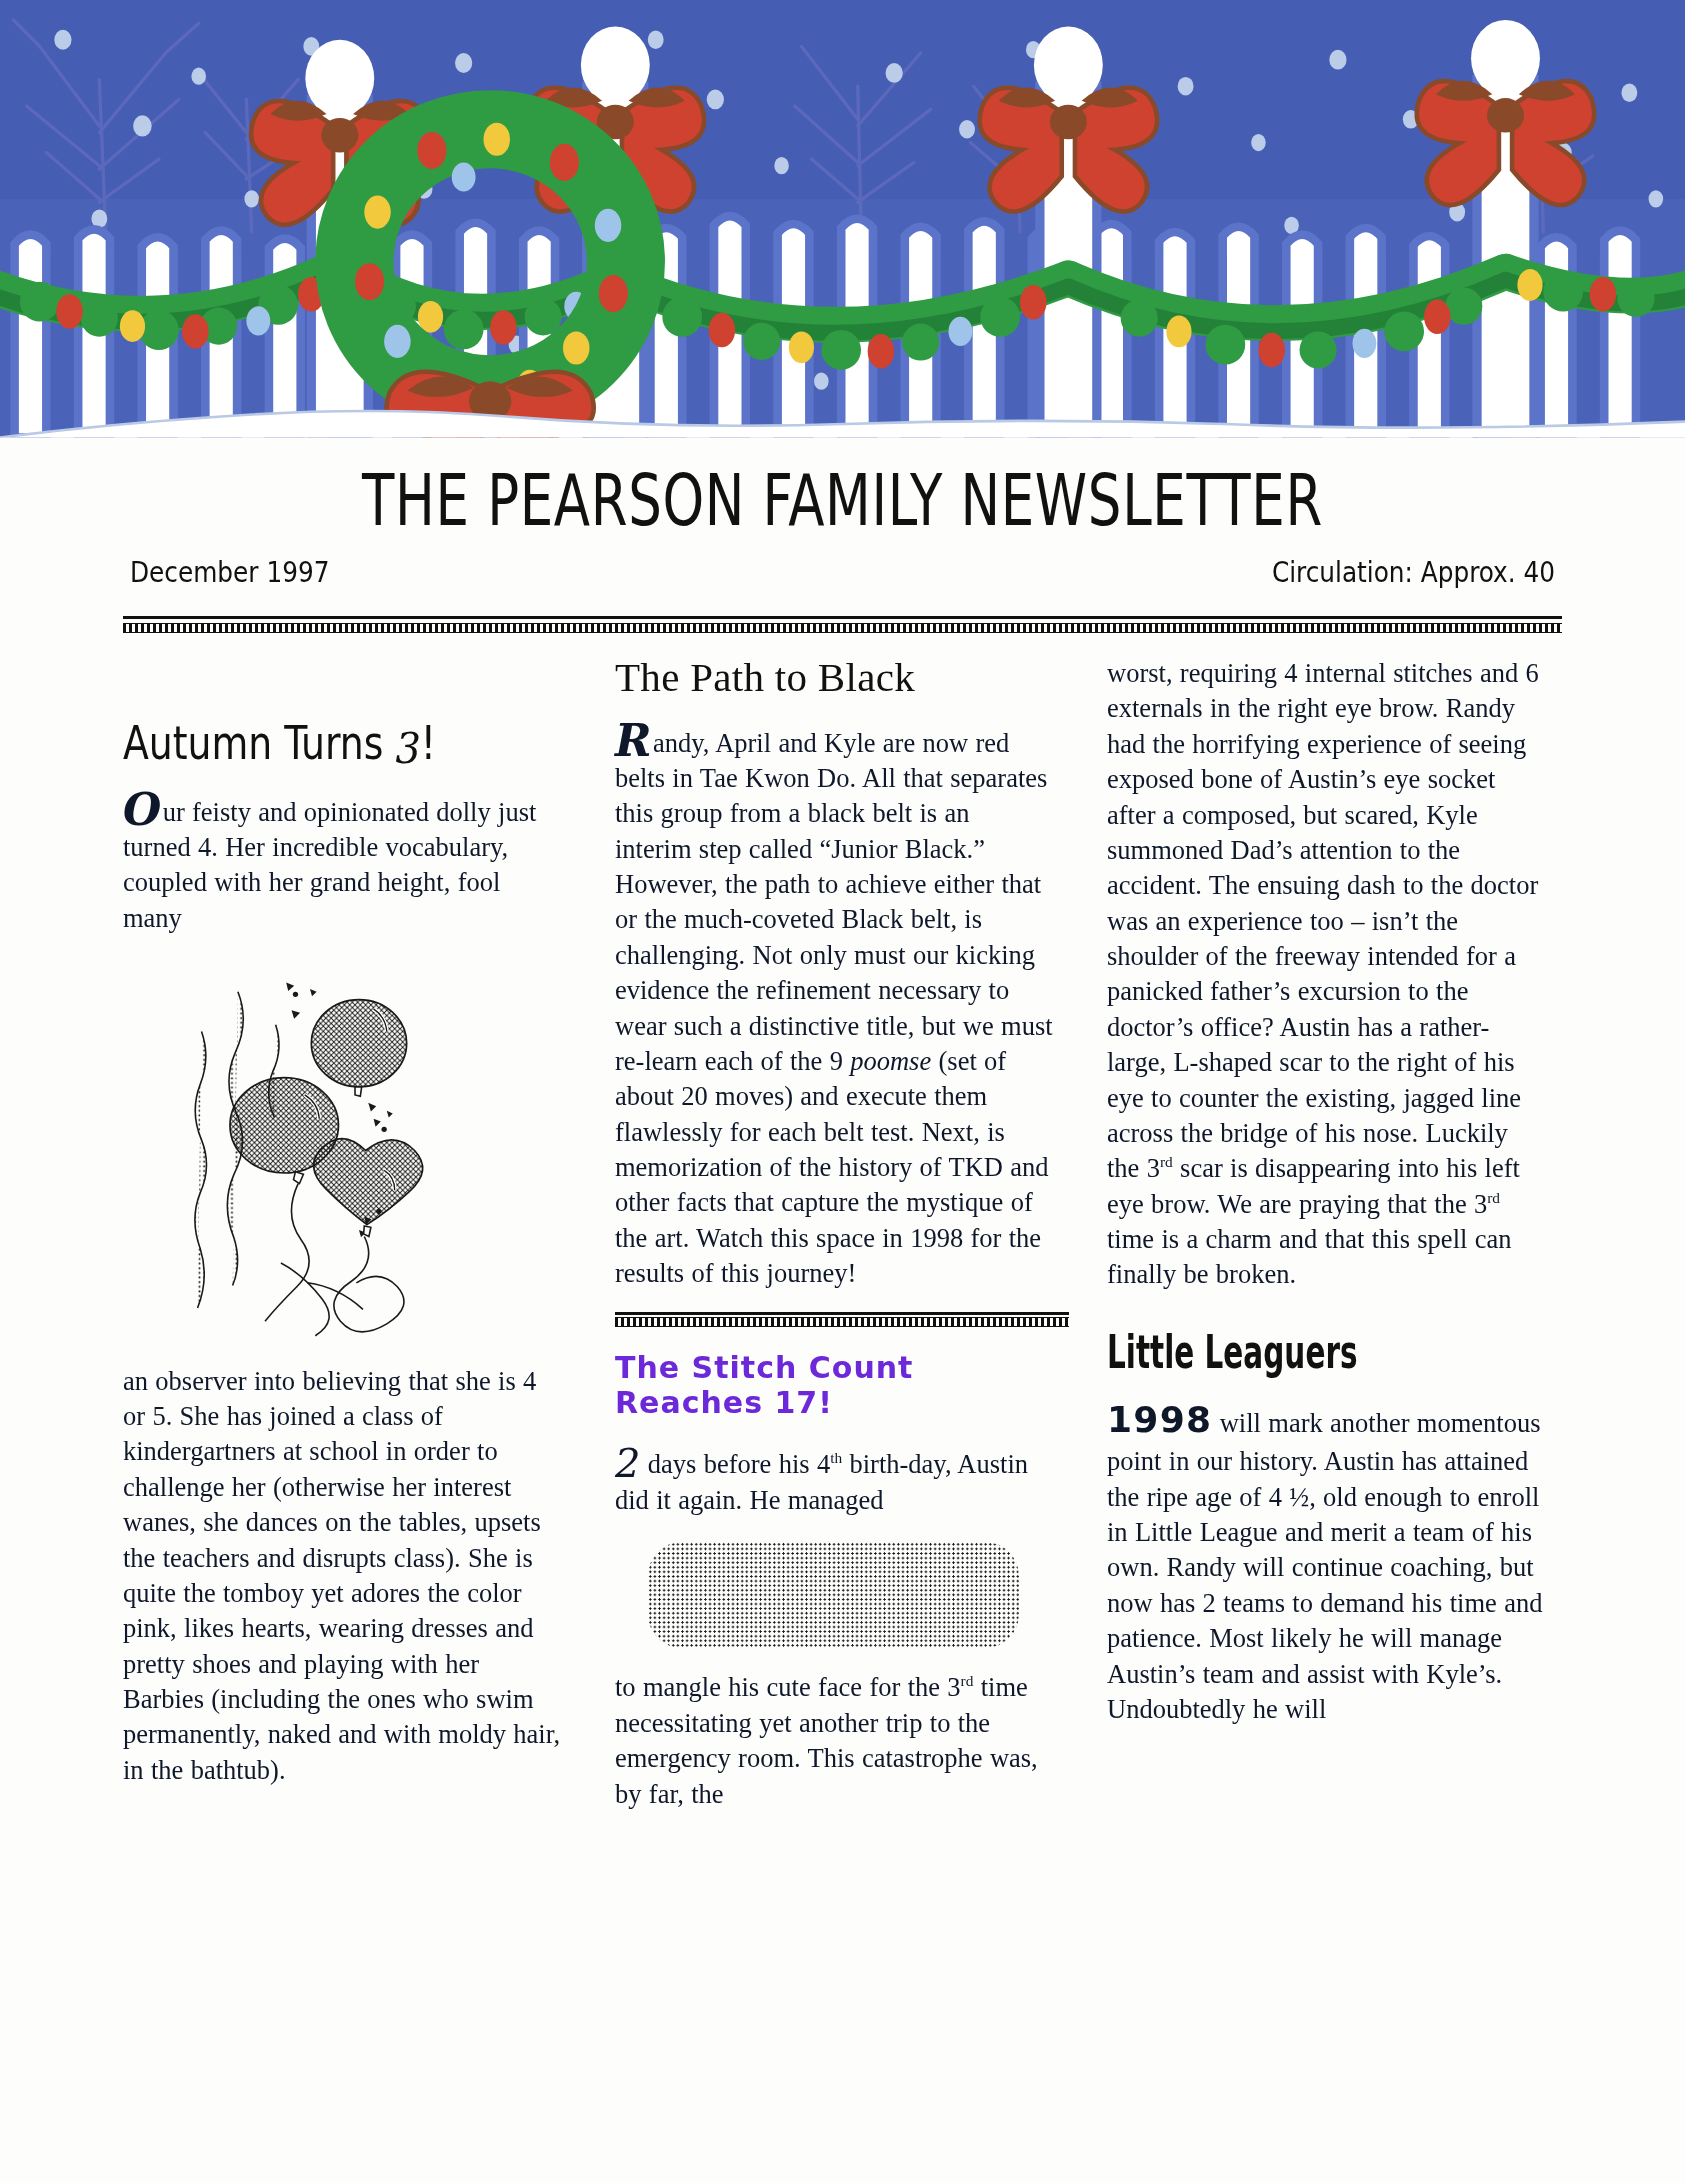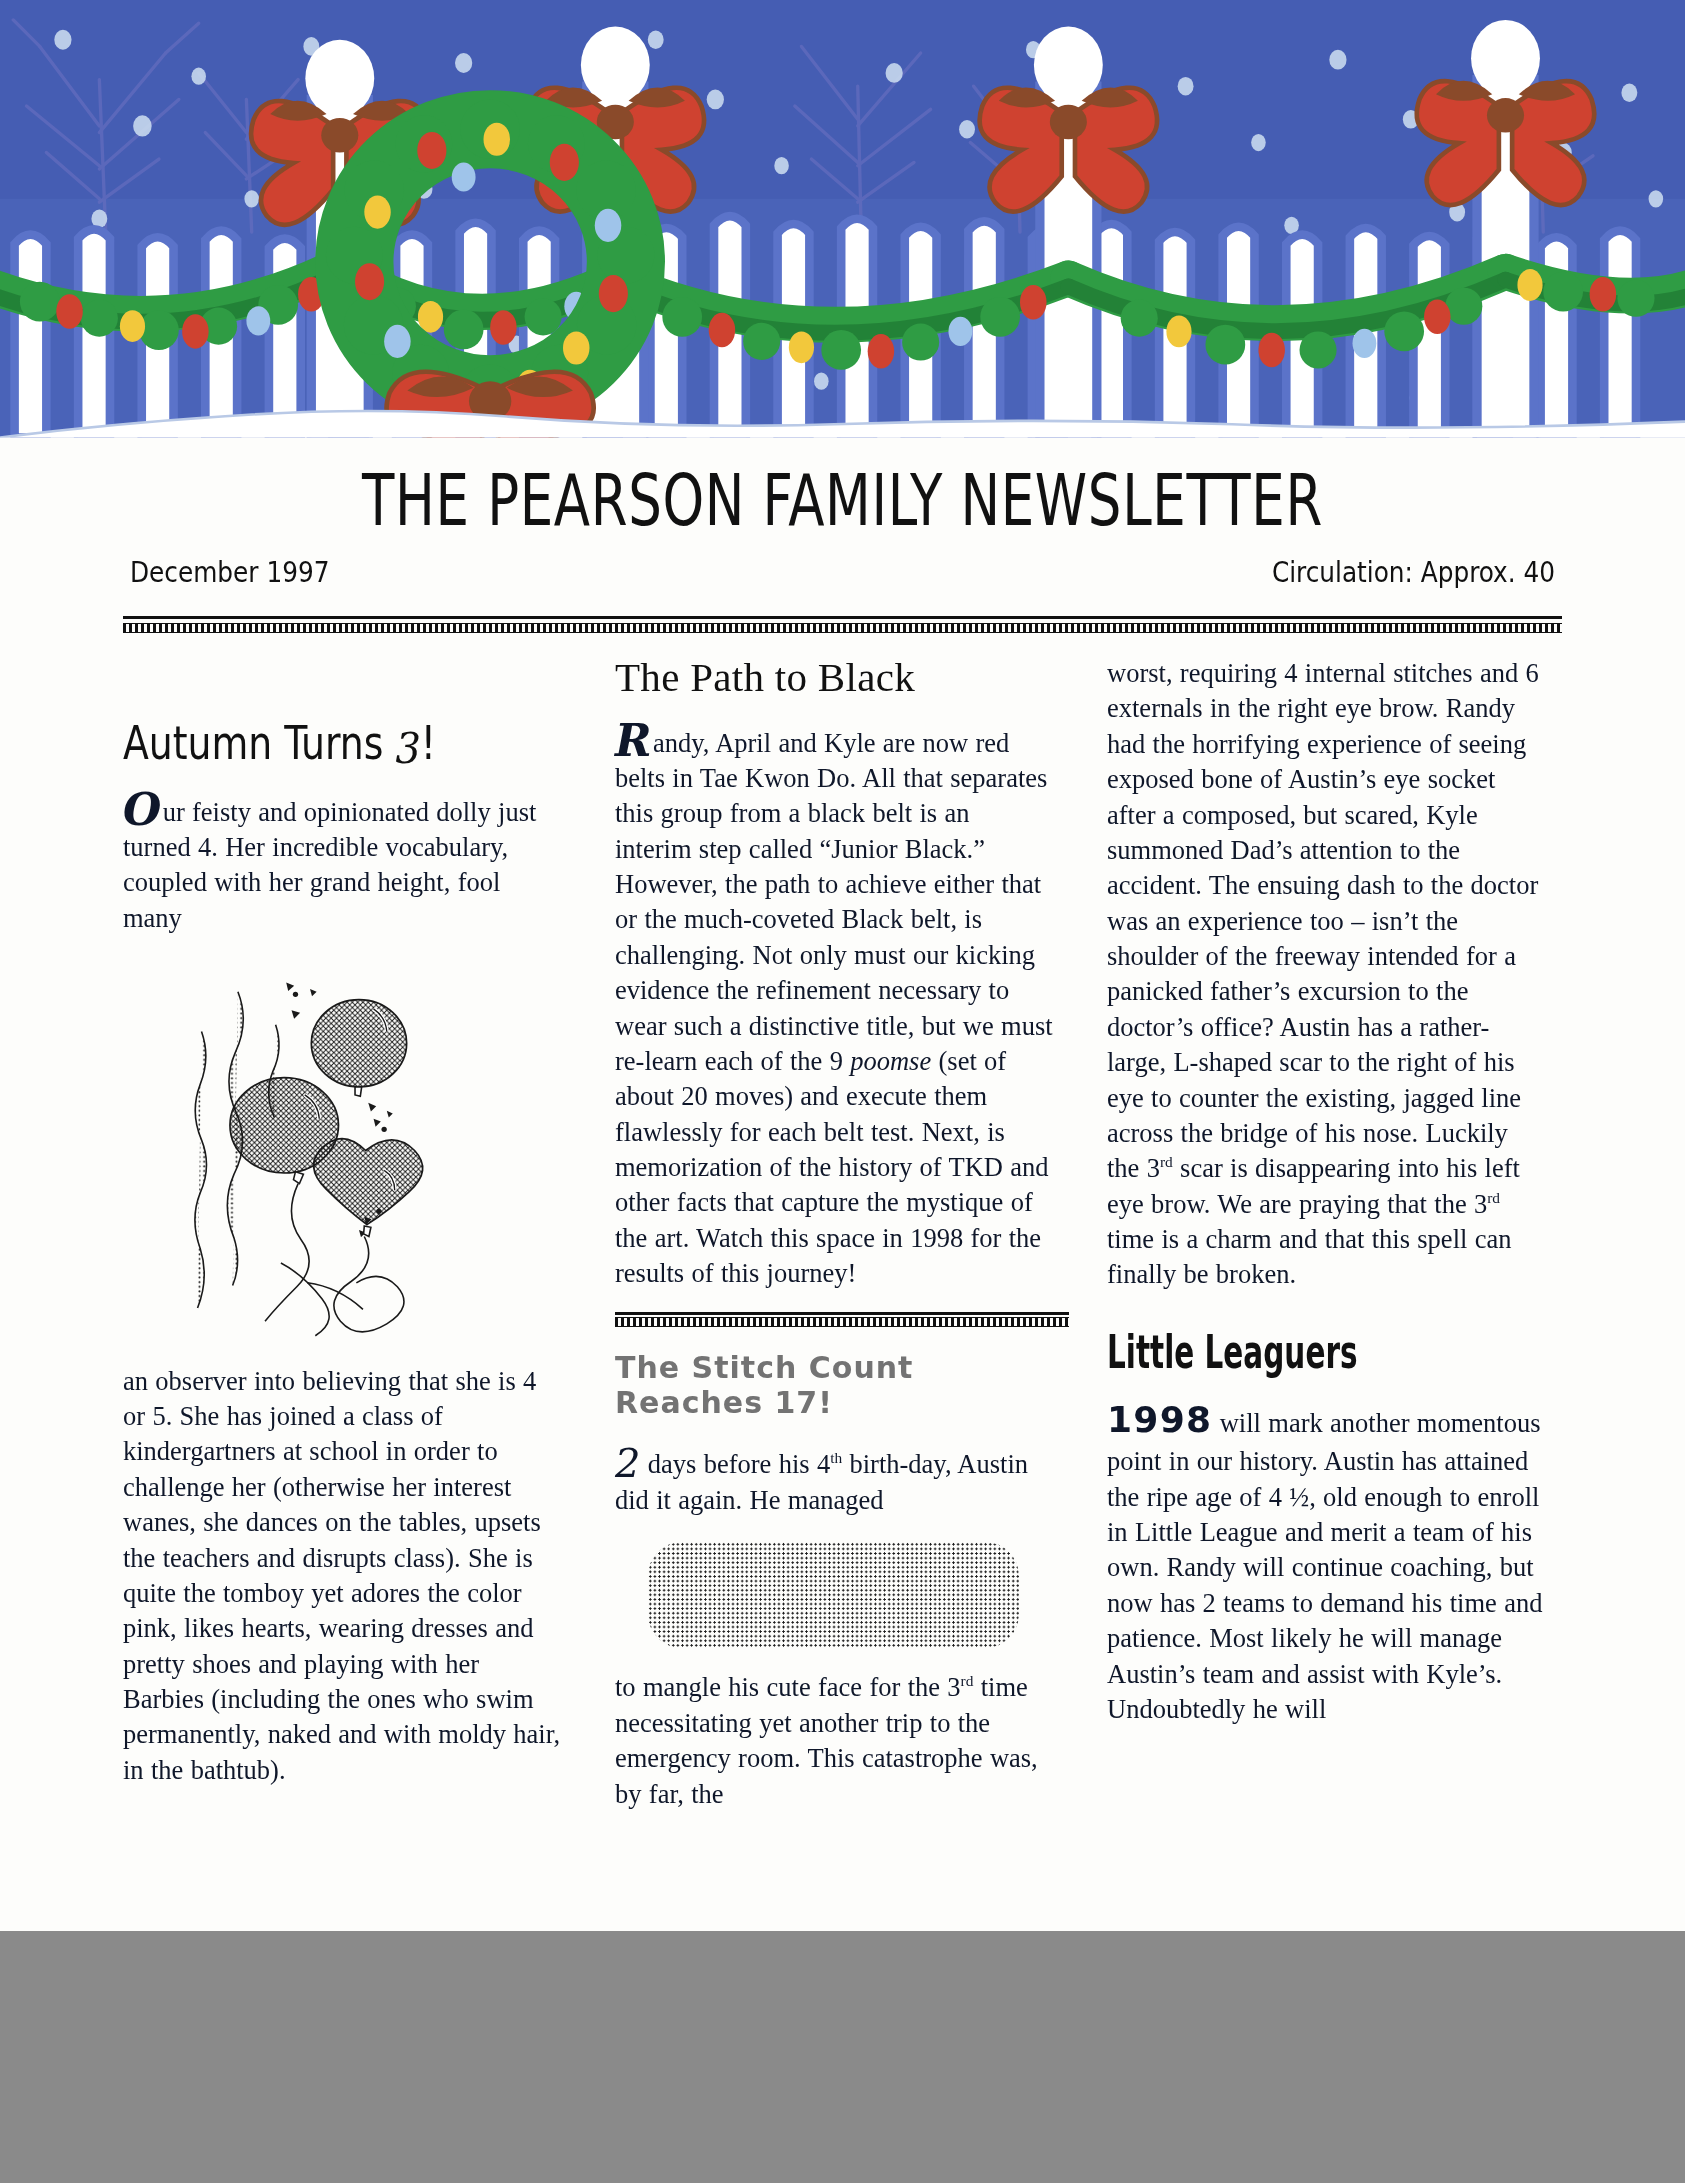--- a/index.html
+++ b/index.html
@@ -1,21 +1,21 @@
 <!DOCTYPE html>
 <html style="font-size:10.6px"><head>
 <meta charset="utf-8">
 <title>The Pearson Family Newsletter — December 1997</title>
 <style>
   html,body{margin:0;padding:0;background:#8a8a8a;}
   body{font-family:"Liberation Serif",serif;}
 
   .page{
     position:relative;
-    width:1685px;height:1931px;
+    width:1685px;height:2183px;
     background:#fdfdfb;
     overflow:hidden;
     box-sizing:border-box;
   }
 
   
   .masthead-art{
     position:absolute;left:0;top:0;width:1685px;height:464px;
     overflow:hidden;background:#fdfdfb;
   }
@@ -127,21 +127,21 @@
     letter-spacing:0px;
     transform:scaleY(1.08);
     transform-origin:left top;
   }
   h3.head-sans-bold{
     font-family:"DejaVu Sans","Liberation Sans",sans-serif;
     font-weight:bold;
     font-size:30px;
     line-height:1.18;
     letter-spacing:1px;
-    color:#737373;
+    color:#6d28d9;
     margin:0 0 26.5px 0;
   }
   h3.head-condensed{
     font-family:"DejaVu Sans Condensed","Liberation Sans",sans-serif;
     font-weight:bold;
     font-size:41px;
     line-height:1.0;
     letter-spacing:0px;
     color:#111;
     margin:0 0 26.5px 0;

